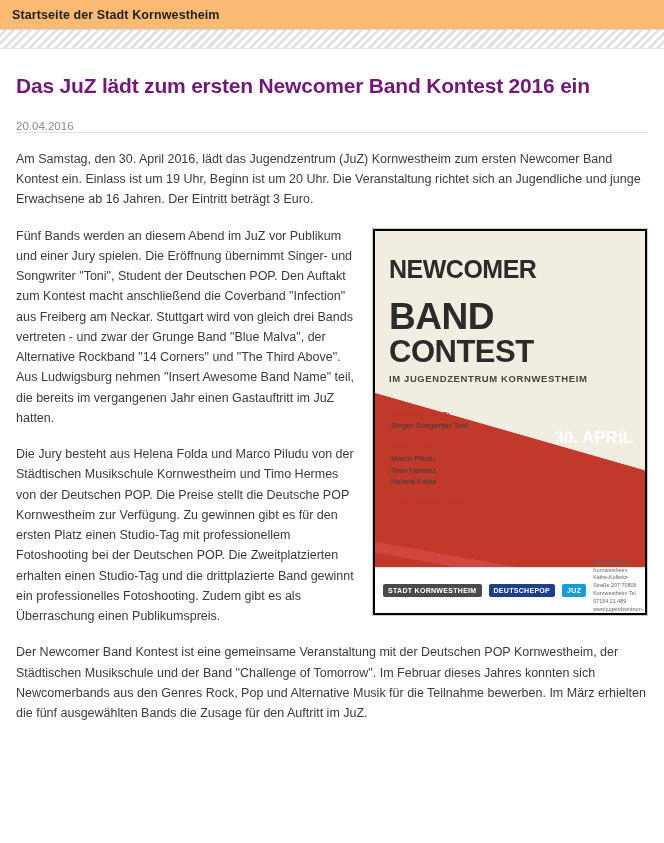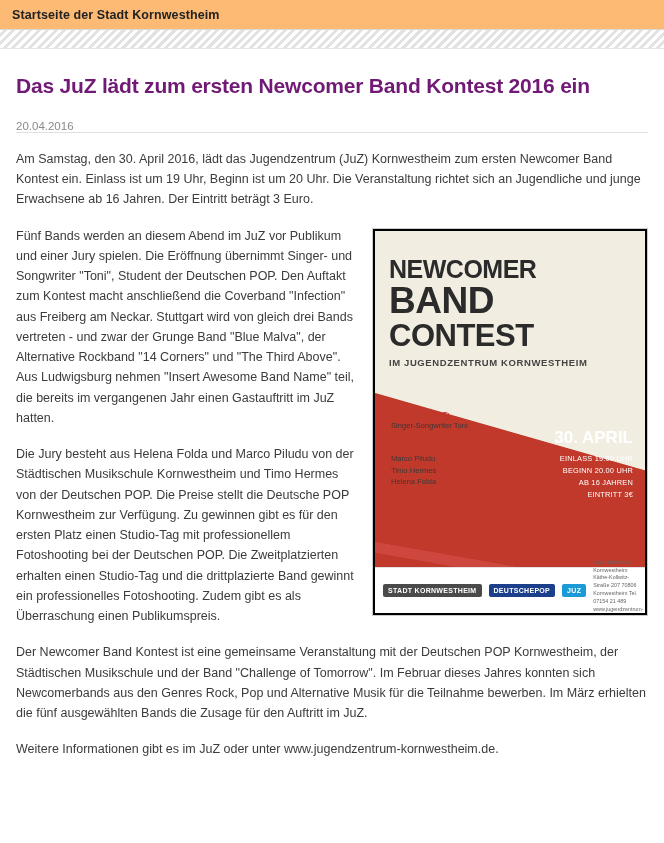--- a/index.html
+++ b/index.html
@@ -136,21 +136,21 @@
     position: absolute;
     left: 14px;
     top: 26px;
     width: 200px;
     color: #2b2b2b;
     font-weight: bold;
     line-height: 0.98;
     letter-spacing: -0.5px;
   }
   .poster-title .l1 { font-size: 25px; display: block; }
-  .poster-title .l2 { font-size: 37px; display: block; margin-top: 2px; }
+  .poster-title .l2 { font-size: 37px; display: block; margin-top: 18px; }
   .poster-title .l3 { font-size: 31px; display: block; margin-top: 2px; }
   .poster-title .sub {
     display: block;
     font-size: 9.5px;
     letter-spacing: 0.6px;
     margin-top: 6px;
     color: #444444;
   }
 
   .poster-credits {
@@ -275,40 +275,33 @@
           <div class="hd">IN DER JURY:</div>
           <div>Marco Piludu</div>
           <div>Timo Hermes</div>
           <div>Helena Folda</div>
         </div>
         <div class="prize">PUBLIKUMSPREIS</div>
       </div>
 
       <div class="poster-sa">
         <div class="day">30. APRIL</div>
-        <div class="info">
-          <div>EINLASS 19.00 UHR</div>
-          <div>BEGINN 20.00 UHR</div>
-          <div>AB 16 JAHREN</div>
-          <div>EINTRITT 3€</div>
-        </div>
       </div>
 
       <div class="poster-footer">
         <span class="logo city">STADT KORNWESTHEIM</span>
         <span class="logo pop">DEUTSCHEPOP</span>
         <span class="logo juz">JUZ</span>
         <span class="addr">Jugendzentrum Kornwestheim
 Käthe-Kollwitz-Straße 207
 70806 Kornwestheim
 Tel. 07154 21 489
 www.jugendzentrum-kornwestheim.de</span>
       </div>
     </div>
   </div>
 
   <p class="body-text">Fünf Bands werden an diesem Abend im JuZ vor Publikum und einer Jury spielen. Die Eröffnung übernimmt Singer- und Songwriter "Toni", Student der Deutschen POP. Den Auftakt zum Kontest macht anschließend die Coverband "Infection" aus Freiberg am Neckar. Stuttgart wird von gleich drei Bands vertreten - und zwar der Grunge Band "Blue Malva", der Alternative Rockband "14 Corners" und "The Third Above". Aus Ludwigsburg nehmen "Insert Awesome Band Name" teil, die bereits im vergangenen Jahr einen Gastauftritt im JuZ hatten.</p>
   <p class="body-text">Die Jury besteht aus Helena Folda und Marco Piludu von der Städtischen Musikschule Kornwestheim und Timo Hermes von der Deutschen POP. Die Preise stellt die Deutsche POP Kornwestheim zur Verfügung. Zu gewinnen gibt es für den ersten Platz einen Studio-Tag mit professionellem Fotoshooting bei der Deutschen POP. Die Zweitplatzierten erhalten einen Studio-Tag und die drittplazierte Band gewinnt ein professionelles Fotoshooting. Zudem gibt es als Überraschung einen Publikumspreis.</p>
   <div class="clear"></div>
   <p class="body-text">Der Newcomer Band Kontest ist eine gemeinsame Veranstaltung mit der Deutschen POP Kornwestheim, der Städtischen Musikschule und der Band "Challenge of Tomorrow". Im Februar dieses Jahres konnten sich Newcomerbands aus den Genres Rock, Pop und Alternative Musik für die Teilnahme bewerben. Im März erhielten die fünf ausgewählten Bands die Zusage für den Auftritt im JuZ.</p>
-  <p class="body-text">Weitere Informationen gibt es im JuZ oder unter www.jugendzentrum-kornwestheim.de.</p>
 
 </div>
 
 </body></html>

